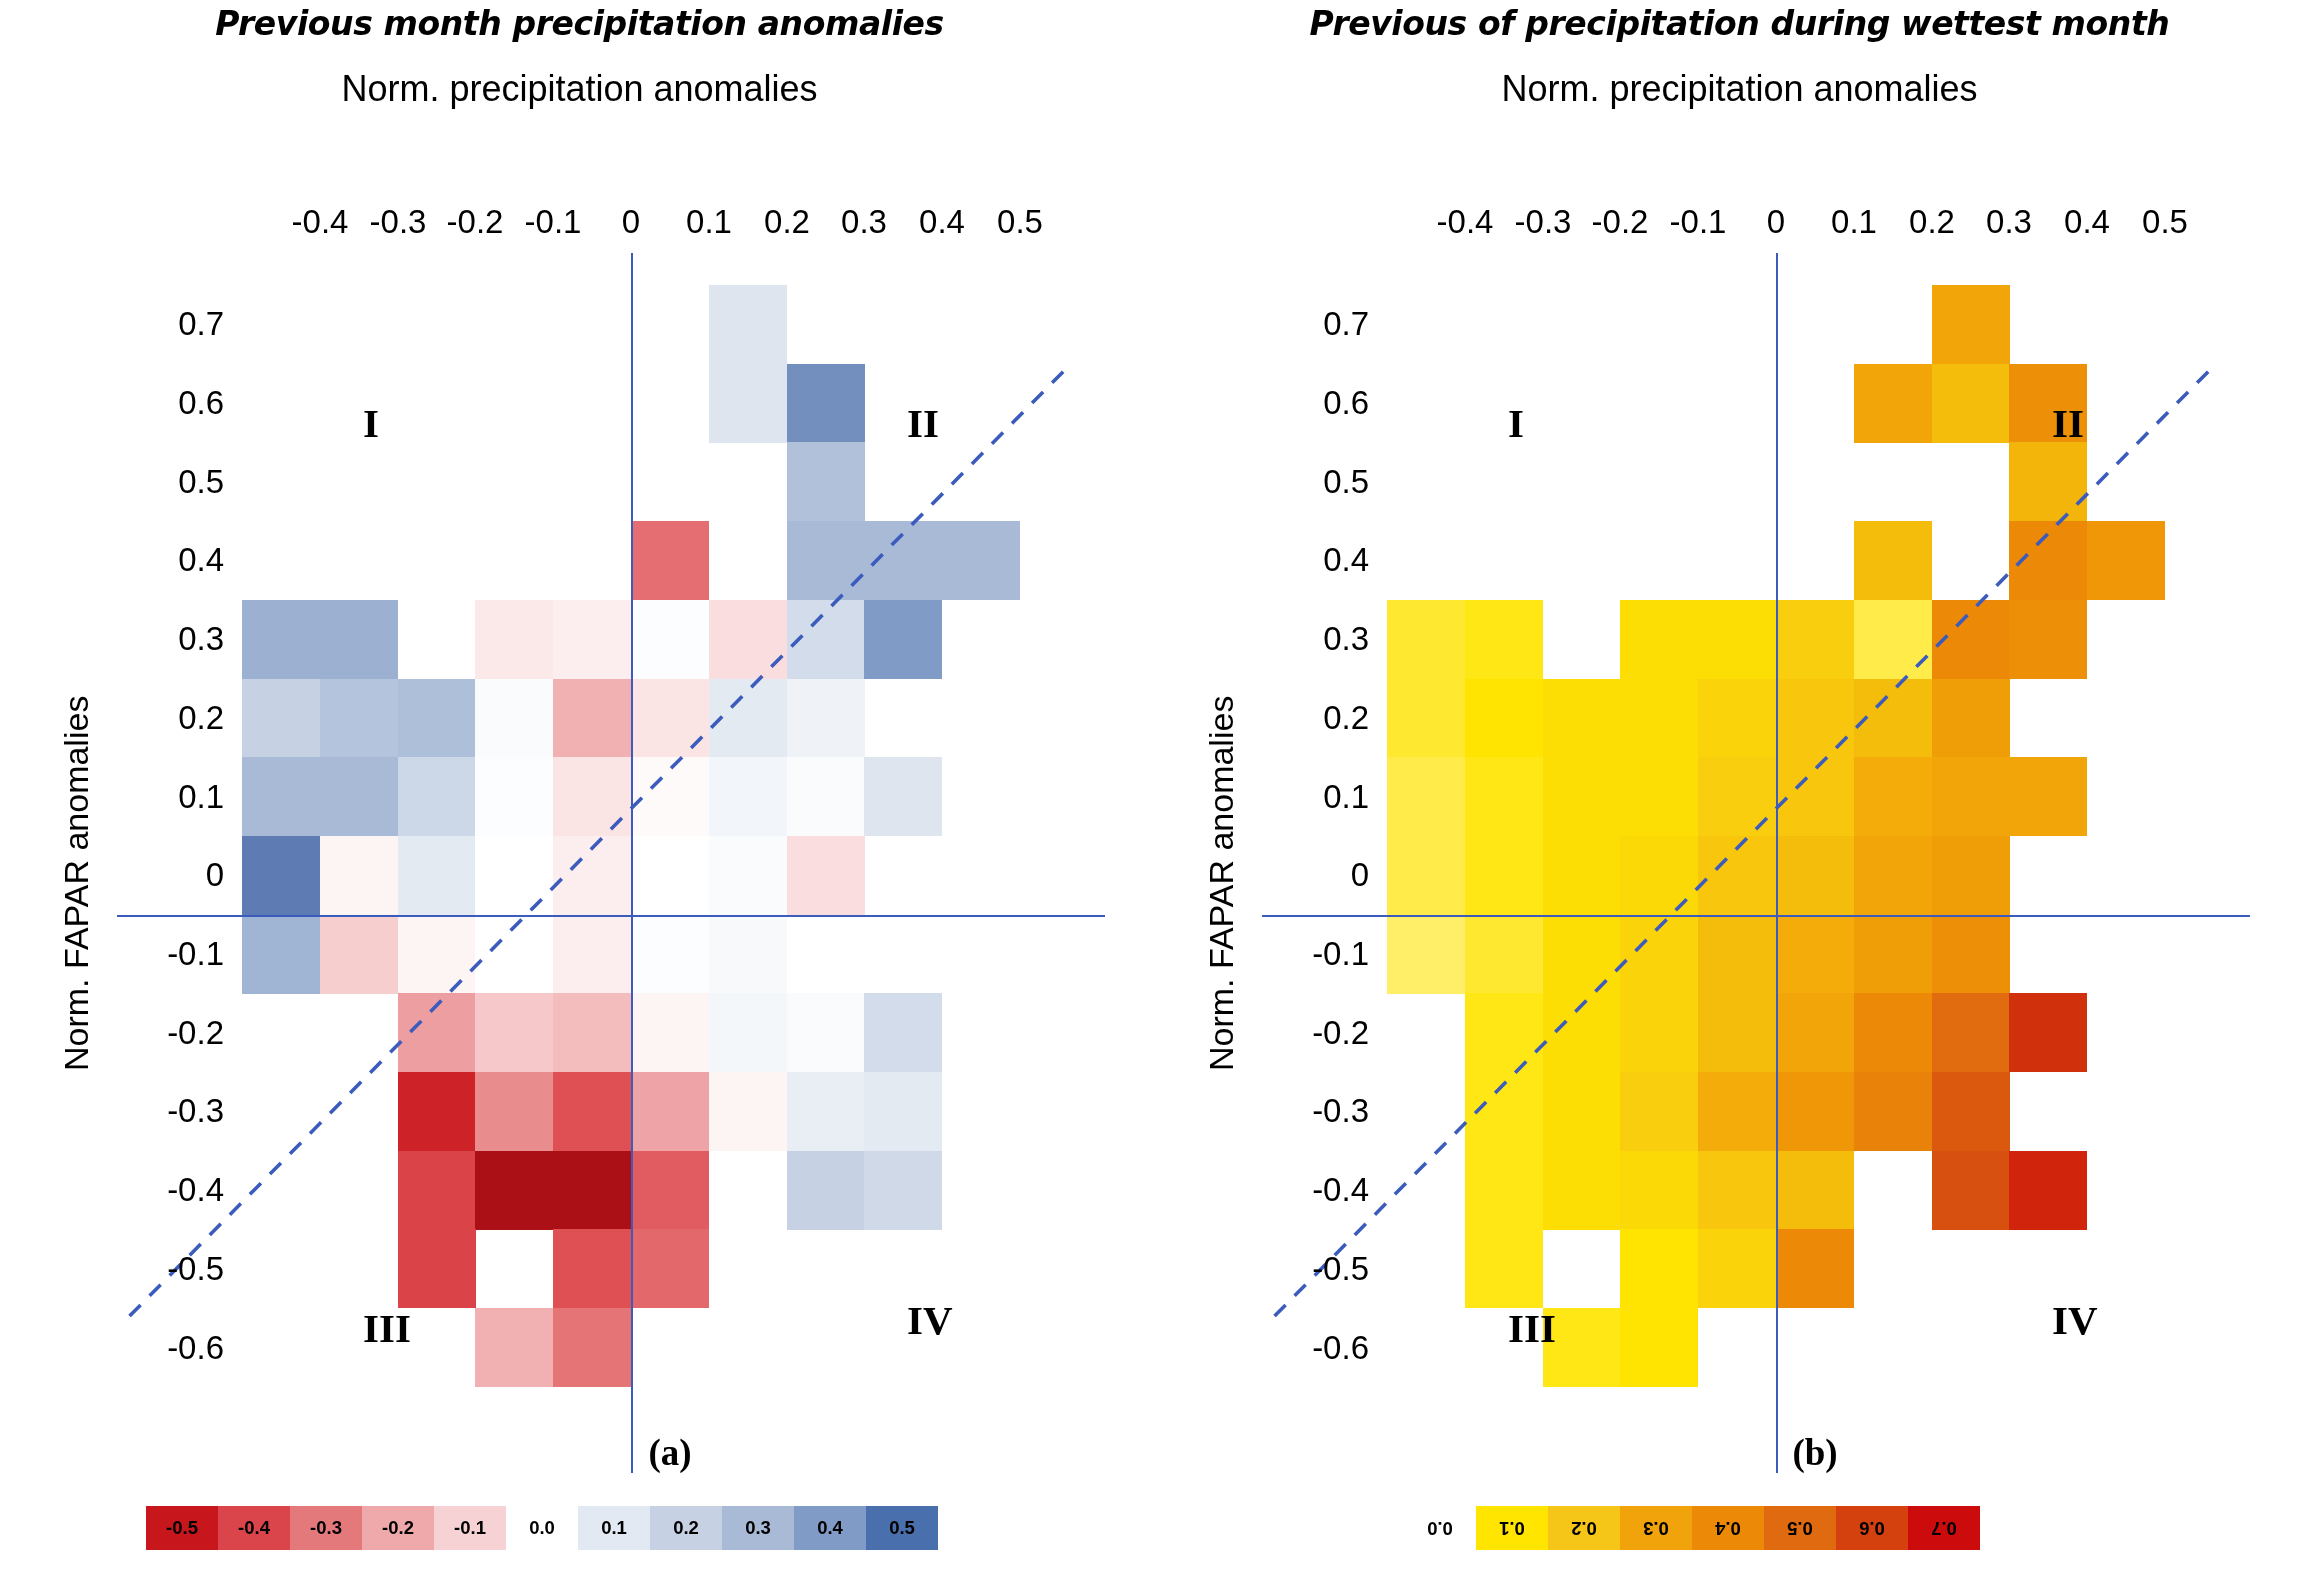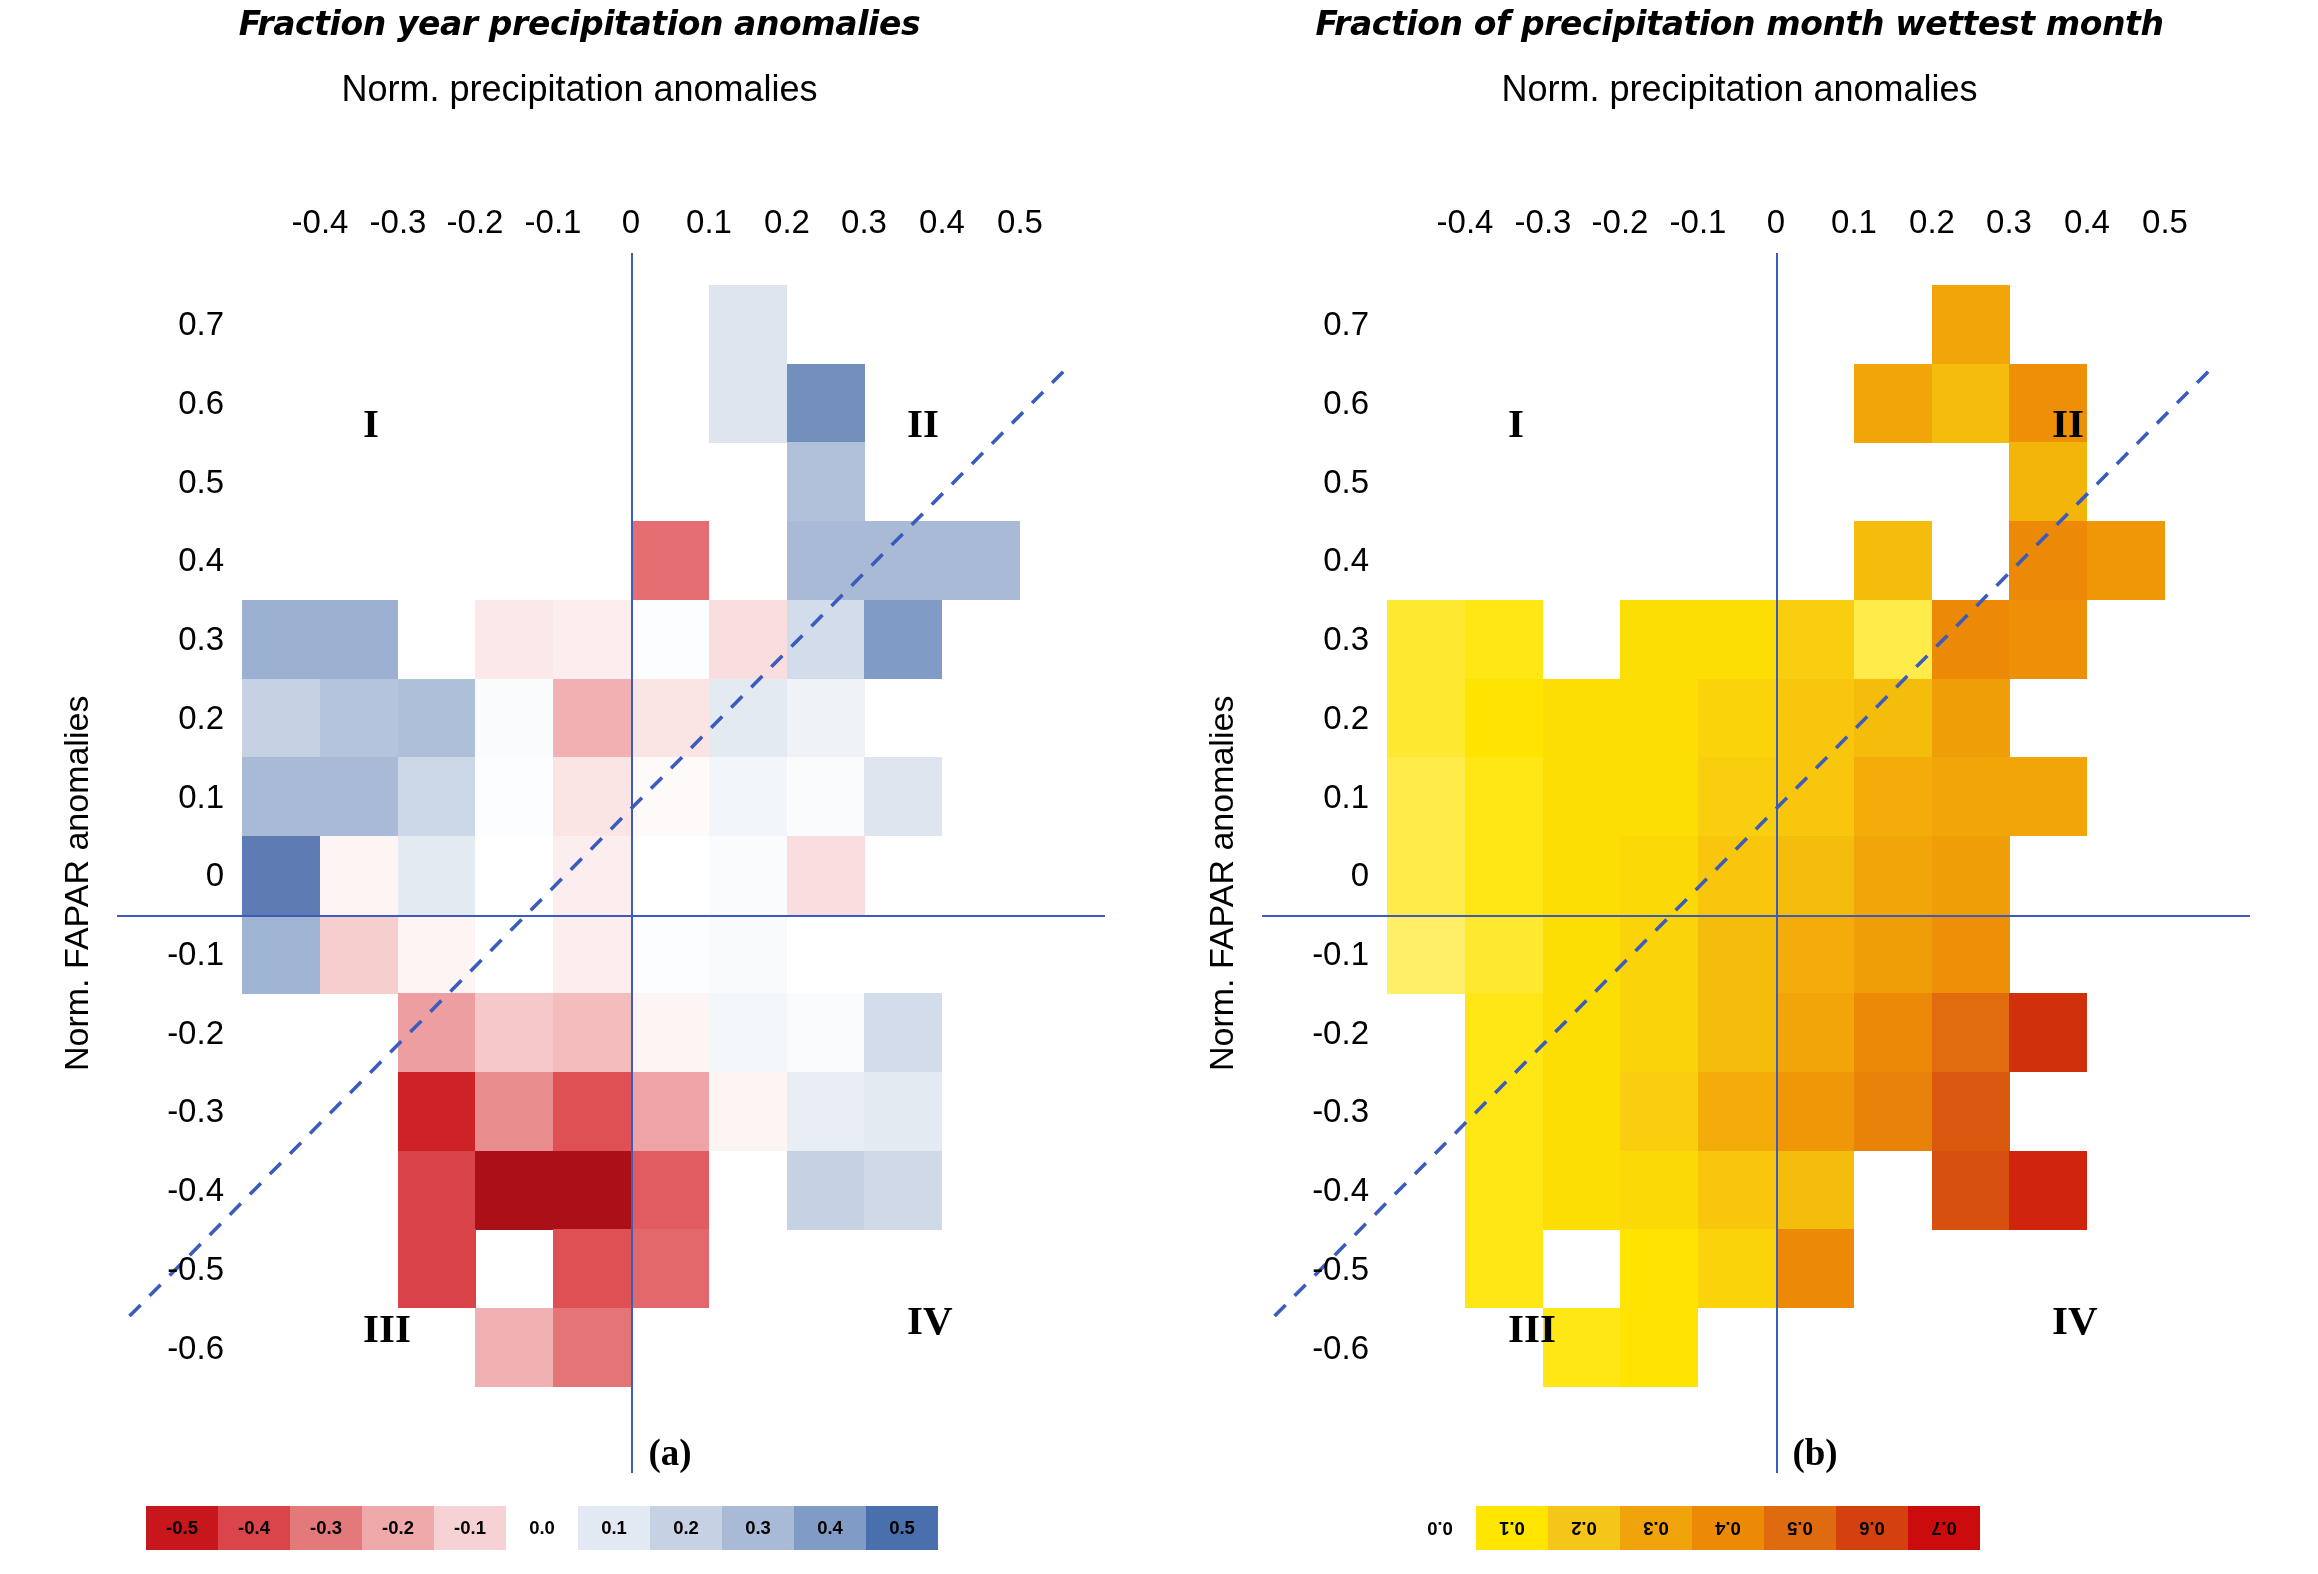--- a/index.html
+++ b/index.html
@@ -51,21 +51,21 @@
   
   .cbar{position:absolute;display:flex;}
   .cbar-seg{display:flex;align-items:center;justify-content:center;
     font-size:18.5px;font-weight:bold;font-family:"Liberation Sans",sans-serif;}
   .cbar-right .cbar-seg{transform:rotate(180deg);}
 </style>
 </head>
 <body>
 
 <div class="panel panel-left">
-  <div class="fig-title">Fraction year precipitation anomalies</div>
+  <div class="fig-title">Previous month precipitation anomalies</div>
   <div class="axis-top-title">Norm. precipitation anomalies</div>
   <div class="plot" id="plot-a" style="left: 242px; top: 285px; width: 856px; height: 1102px;">
       <div class="grid">
         <div class="cell" style="left: 467px; top: 0px; width: 78px; height: 79px; background: rgb(222, 229, 239);"></div>
         <div class="cell" style="left: 467px; top: 79px; width: 78px; height: 79px; background: rgb(222, 229, 239);"></div>
         <div class="cell" style="left: 545px; top: 79px; width: 78px; height: 79px; background: rgb(114, 143, 190);"></div>
         <div class="cell" style="left: 545px; top: 157px; width: 78px; height: 79px; background: rgb(177, 193, 218);"></div>
         <div class="cell" style="left: 389px; top: 236px; width: 78px; height: 79px; background: rgb(228, 110, 113);"></div>
         <div class="cell" style="left: 545px; top: 236px; width: 78px; height: 79px; background: rgb(168, 186, 214);"></div>
         <div class="cell" style="left: 622px; top: 236px; width: 78px; height: 79px; background: rgb(168, 186, 214);"></div>
@@ -173,21 +173,21 @@
       <div class="ylabel" style="left: -185px; top: 786px;">Norm. FAPAR anomalies</div>
       <div class="quad" style="left: 121px; top: 114px;">I</div>
       <div class="quad" style="left: 665px; top: 114px;">II</div>
       <div class="quad" style="left: 121px; top: 1019px;">III</div>
       <div class="quad" style="left: 665px; top: 1011px;">IV</div>
       <div class="panel-letter" style="top: 1146px; left: 0px; width: 856px;">(a)</div>
     </div>
 </div>
 
 <div class="panel panel-right">
-  <div class="fig-title">Fraction of precipitation month wettest month</div>
+  <div class="fig-title">Previous of precipitation during wettest month</div>
   <div class="axis-top-title">Norm. precipitation anomalies</div>
   <div class="plot" id="plot-b" style="left: 227px; top: 285px; width: 856px; height: 1102px;">
       <div class="grid">
         <div class="cell" style="left: 545px; top: 0px; width: 78px; height: 79px; background: rgb(241, 165, 8);"></div>
         <div class="cell" style="left: 467px; top: 79px; width: 78px; height: 79px; background: rgb(241, 165, 8);"></div>
         <div class="cell" style="left: 545px; top: 79px; width: 78px; height: 79px; background: rgb(245, 189, 11);"></div>
         <div class="cell" style="left: 622px; top: 79px; width: 78px; height: 79px; background: rgb(237, 144, 7);"></div>
         <div class="cell" style="left: 622px; top: 157px; width: 78px; height: 79px; background: rgb(244, 181, 10);"></div>
         <div class="cell" style="left: 467px; top: 236px; width: 78px; height: 79px; background: rgb(245, 189, 11);"></div>
         <div class="cell" style="left: 622px; top: 236px; width: 78px; height: 79px; background: rgb(236, 137, 7);"></div>

